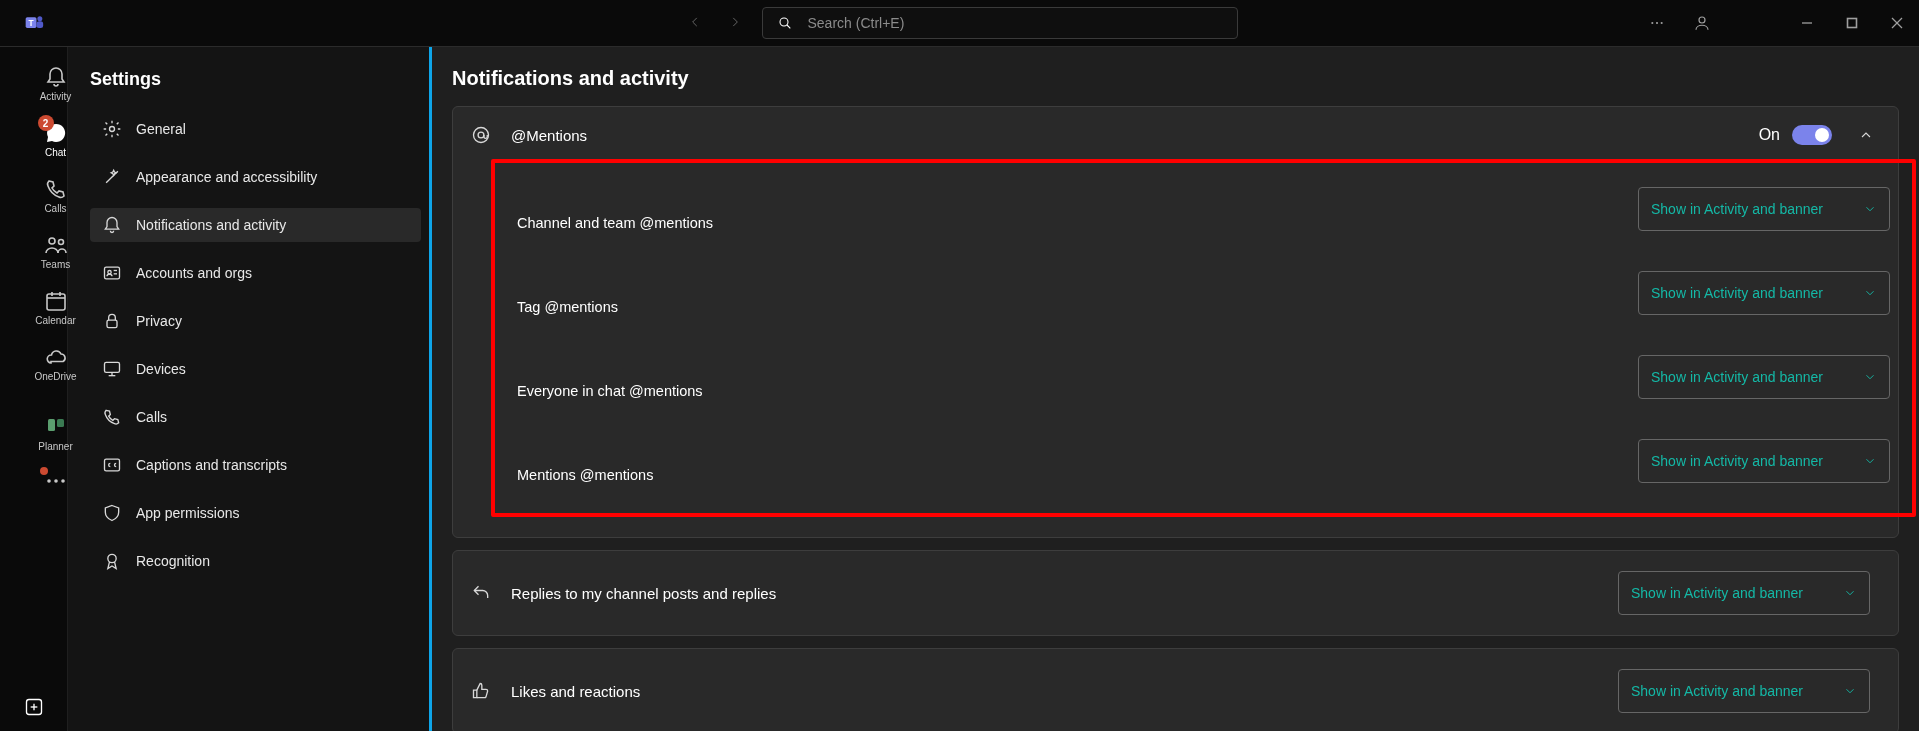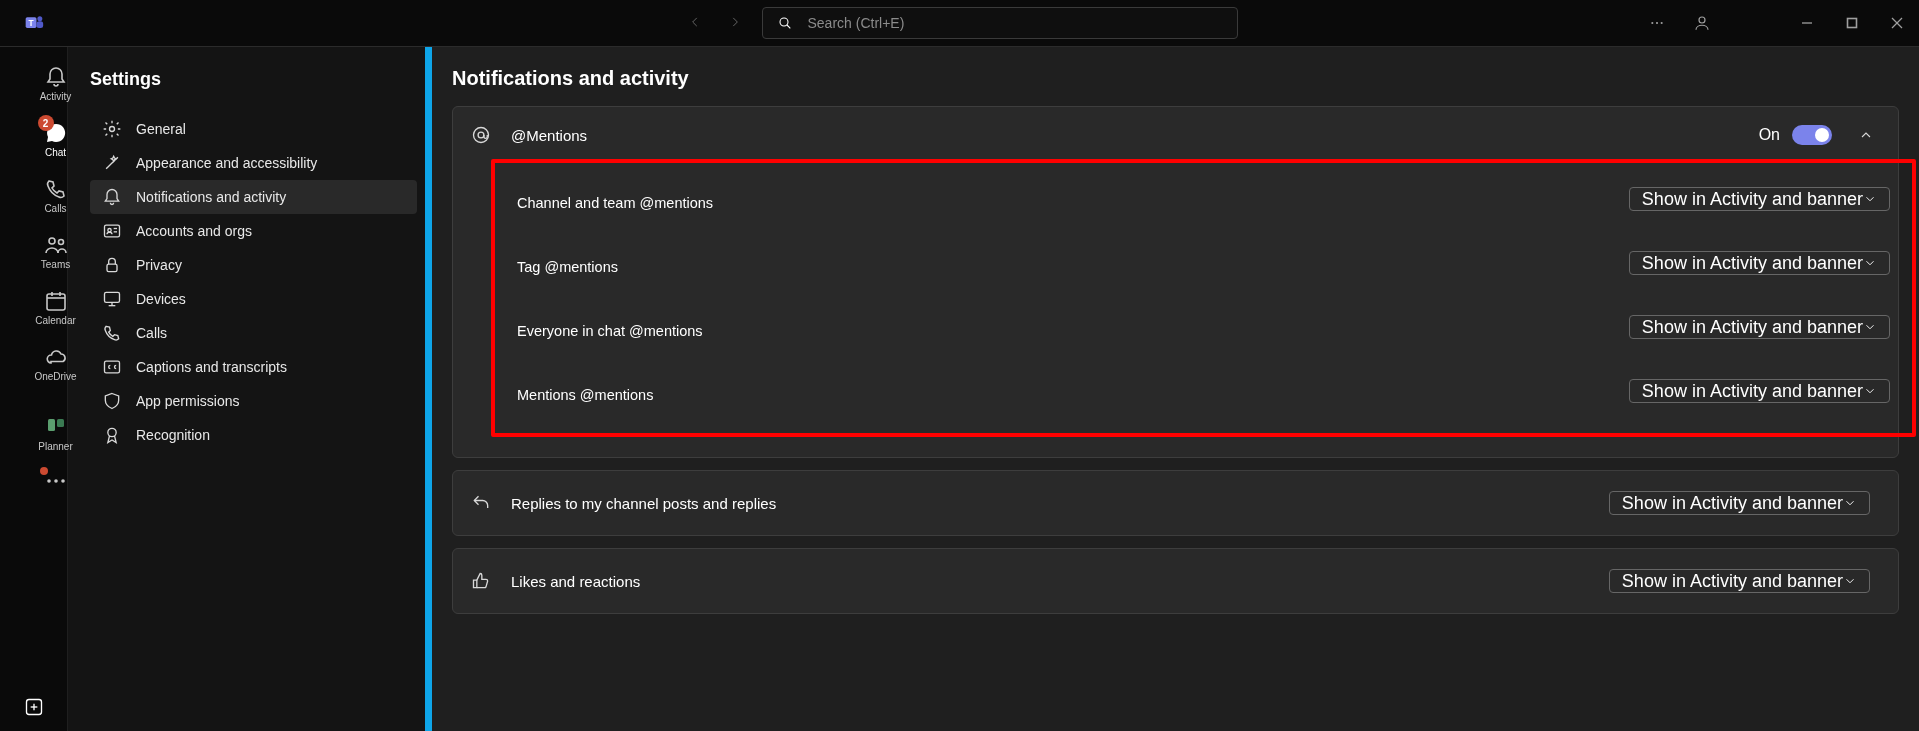--- a/index.html
+++ b/index.html
@@ -21,41 +21,41 @@
   .rail { width:68px; background:#0a0a0a; border-right:1px solid #1f1f1f; display:flex; flex-direction:column; align-items:center; padding-top:8px; gap:0; }
   .rail-item { width:68px; height:56px; display:flex; flex-direction:column; align-items:center; justify-content:center; gap:2px; color:#c8c8c8; position:relative;padding-left:44px; }
   .rail-item svg { width:24px; height:24px; }
   .rail-item .label{ font-size:10px; color:#c8c8c8; }
   .rail-item.active .label{ color:#fff; }
   .badge{ position:absolute; top:4px; right:14px; min-width:16px; height:16px; border-radius:8px; background:#cc4a31; color:#fff; font-size:10px; font-weight:600; display:flex; align-items:center; justify-content:center; padding:0 3px; }
   .dot{ position:absolute; top:6px; right:20px; width:8px;height:8px;border-radius:50%; background:#cc4a31; }
   .rail-sep { flex:0 0 14px; }
   .rail-bottom{ margin-top:auto; margin-bottom:10px; display:flex; flex-direction:column; align-items:center; gap:18px;}
   
-  .side { width:364px; background:#141414; border-right:7px solid #0ea5e9; padding:22px 8px 0 22px; }
+  .side { width:364px; background:#141414; border-right:3px solid #0ea5e9; padding:22px 8px 0 22px; }
   .side h1 { font-size:18px; font-weight:700; margin-bottom:22px; }
-  .side-list { display:flex; flex-direction:column; gap:0; }
+  .side-list { display:flex; flex-direction:column; gap:14px; }
   .side-item { display:flex; align-items:center; gap:14px; height:34px; padding:0 12px; border-radius:4px; font-size:14px; color:#e8e8e8; }
   .side-item svg { width:20px;height:20px; flex:none; stroke:#d8d8d8; }
   .side-item.selected { background:#292929; }
   
   .content { flex:1; background:#1f1f1f; padding:20px 14px 0 20px; overflow:hidden; }
   .content h2 { font-size:20px; font-weight:700; margin-bottom:16px; }
   .panel-area{ padding-right:6px; }
   .card { background:#292929; border:1px solid #3d3d3d; border-radius:6px; margin-bottom:12px; }
   .card-head { display:flex; align-items:center; padding:14px 18px 0 18px; gap:20px; }
   .card-head .title { font-size:15px; }
   .card-head .spacer{ flex:1; }
   .card-head .onoff { display:flex; align-items:center; gap:12px; }
   .toggle { width:40px; height:20px; border-radius:10px; background:#7b83eb; position:relative; }
   .toggle::after{ content:""; position:absolute; right:3px; top:3px; width:14px;height:14px; border-radius:50%; background:#fff; }
   .card-head .chev { width:28px; height:28px; display:flex; align-items:center; justify-content:center; color:#d8d8d8; }
   .row { display:flex; align-items:flex-end; justify-content:space-between; padding:20px 0; }
   .row .label{ font-size:14.5px; }
-  .dd { min-width:252px; height:24px; border:1px solid #666; border-radius:4px; background:transparent; display:flex; align-items:center; justify-content:space-between; padding:0 12px; font-size:18px; color:#ffffff; }
+  .dd { min-width:252px; height:44px; border:1px solid #666; border-radius:4px; background:transparent; display:flex; align-items:center; justify-content:space-between; padding:0 12px; font-size:14px; color:#14b8a6; }
   .dd svg{ width:14px;height:14px; }
   .slim-card .card-head{ padding:20px 18px; }
   .slim-card .dd{ margin-right:10px; }
   .highlight-box{ border:4px solid #ff0000; border-radius:2px; margin:10px -18px 0 38px; padding:4px 22px 10px 22px; }
   .icon-stroke{ fill:none; stroke:currentColor; stroke-width:1.6; }
 </style>
 </head>
 <body>
 
 <div class="titlebar">

